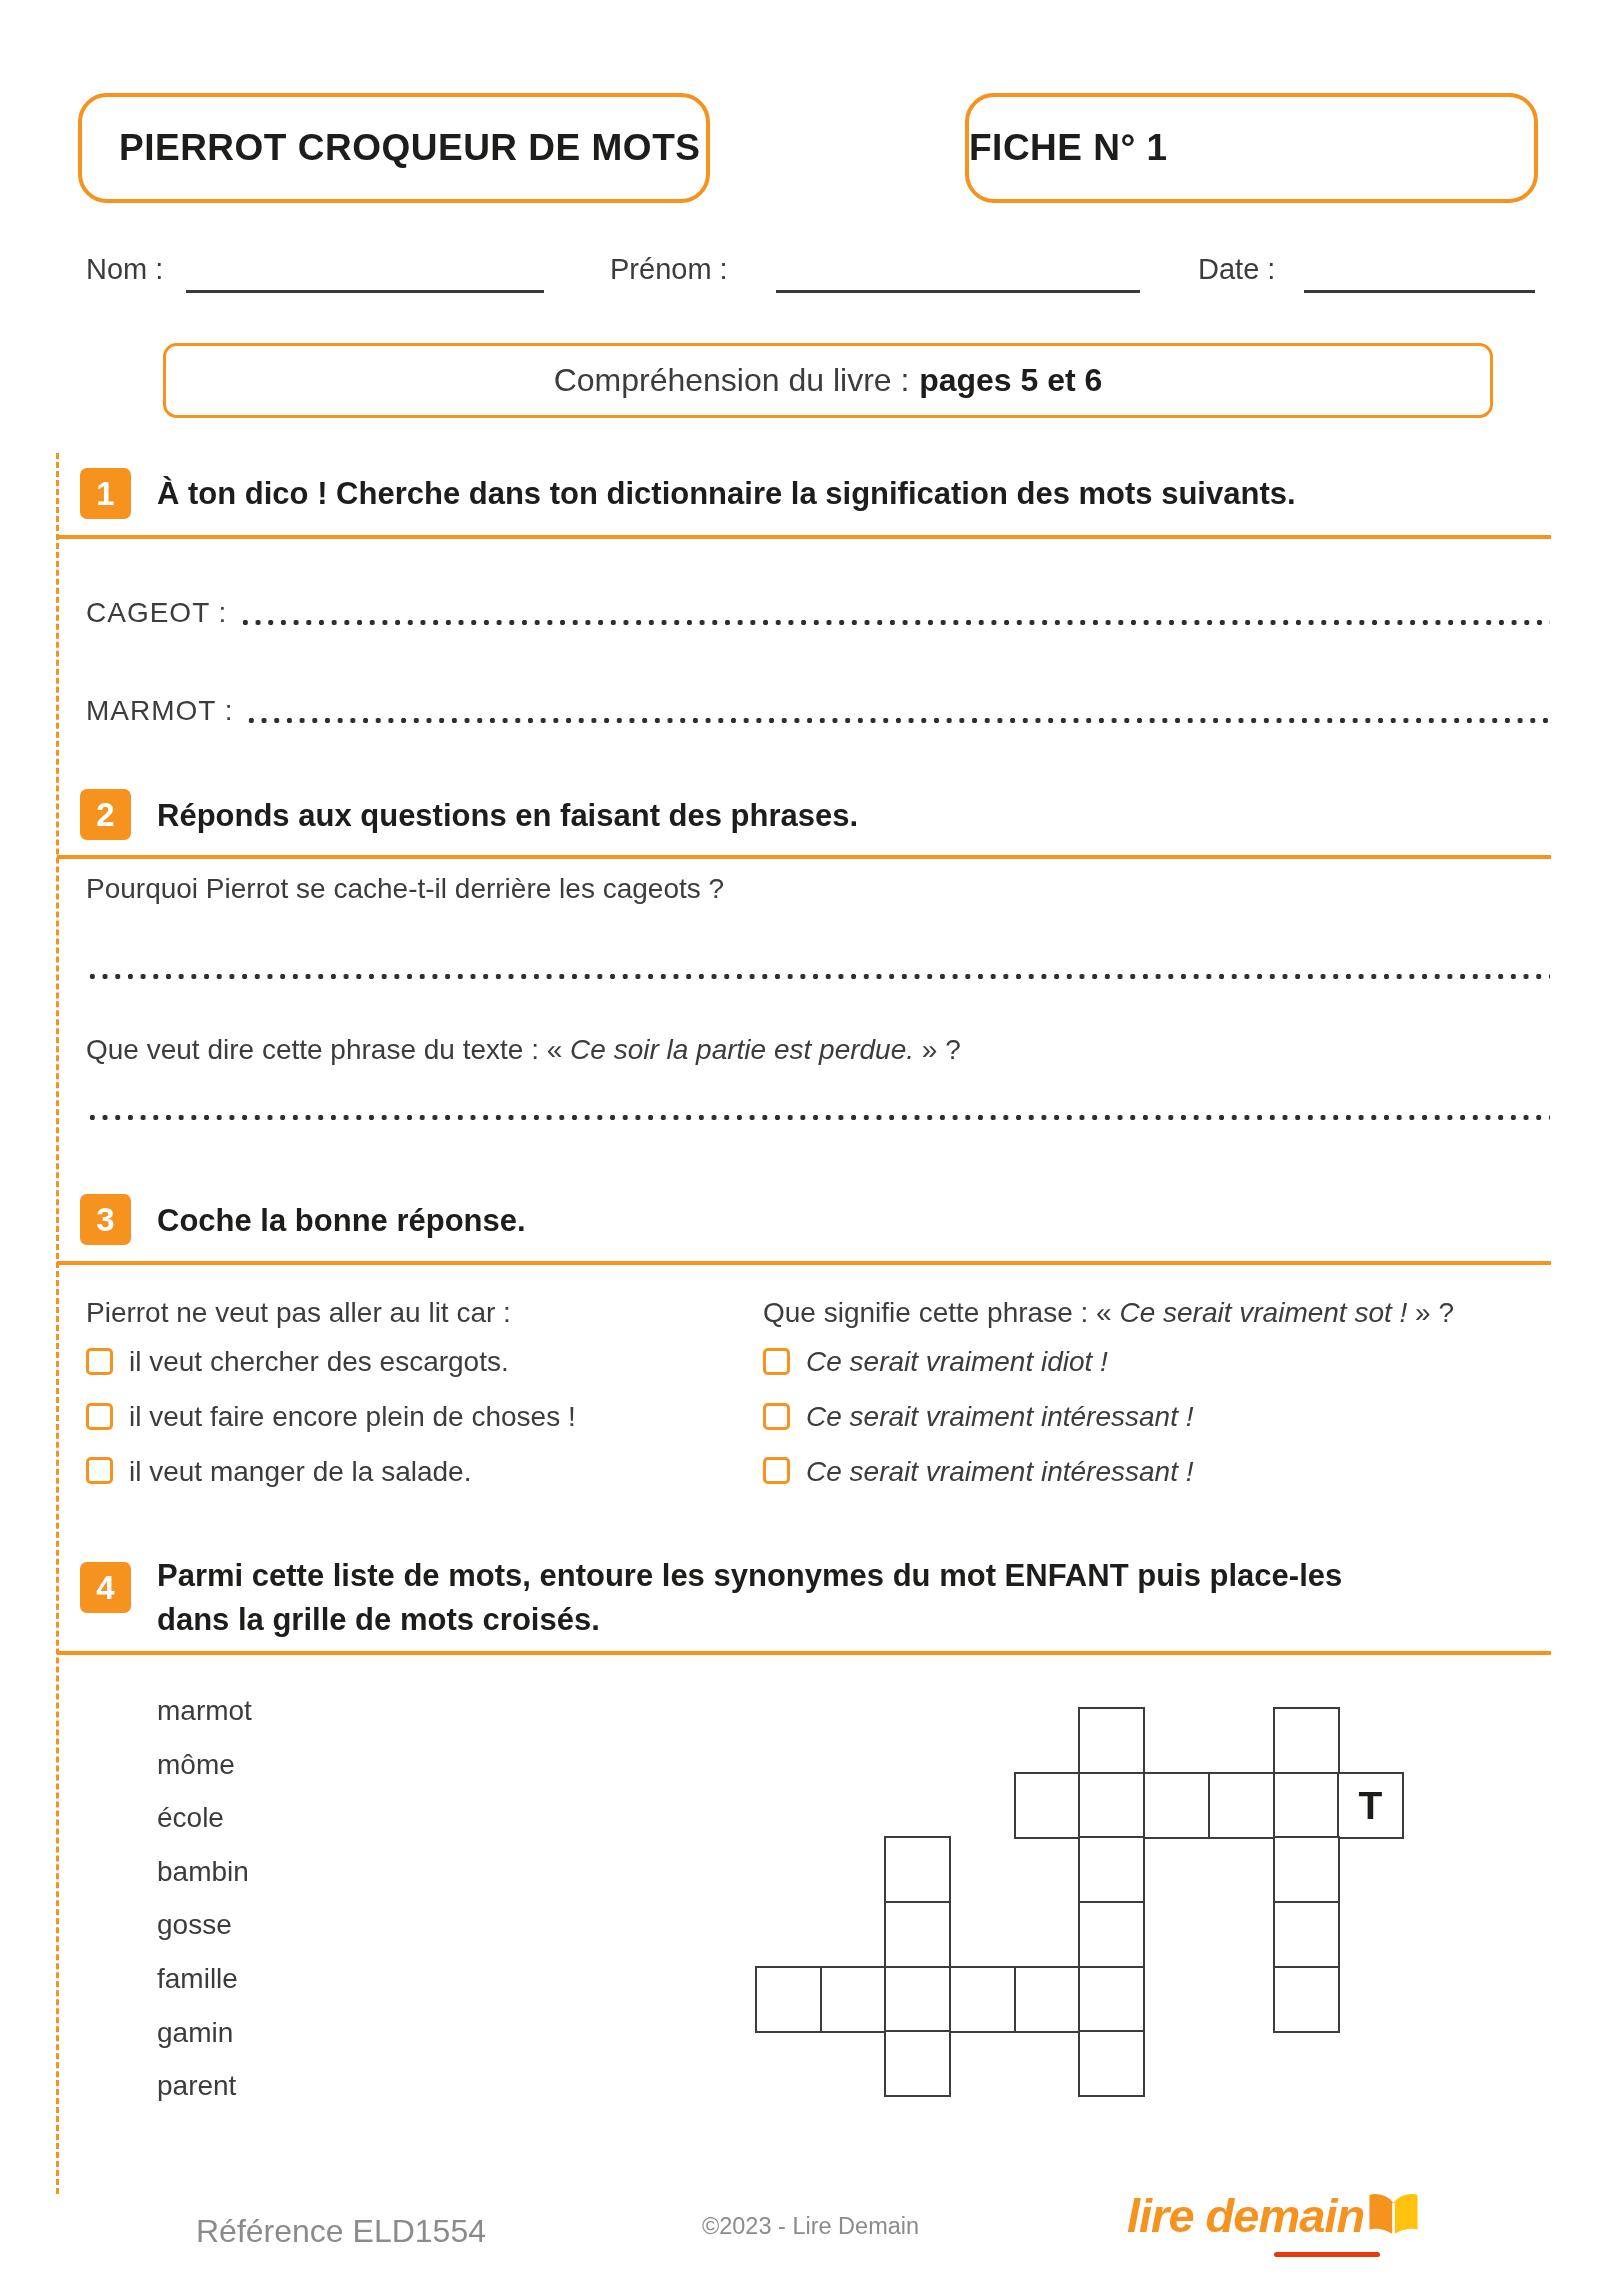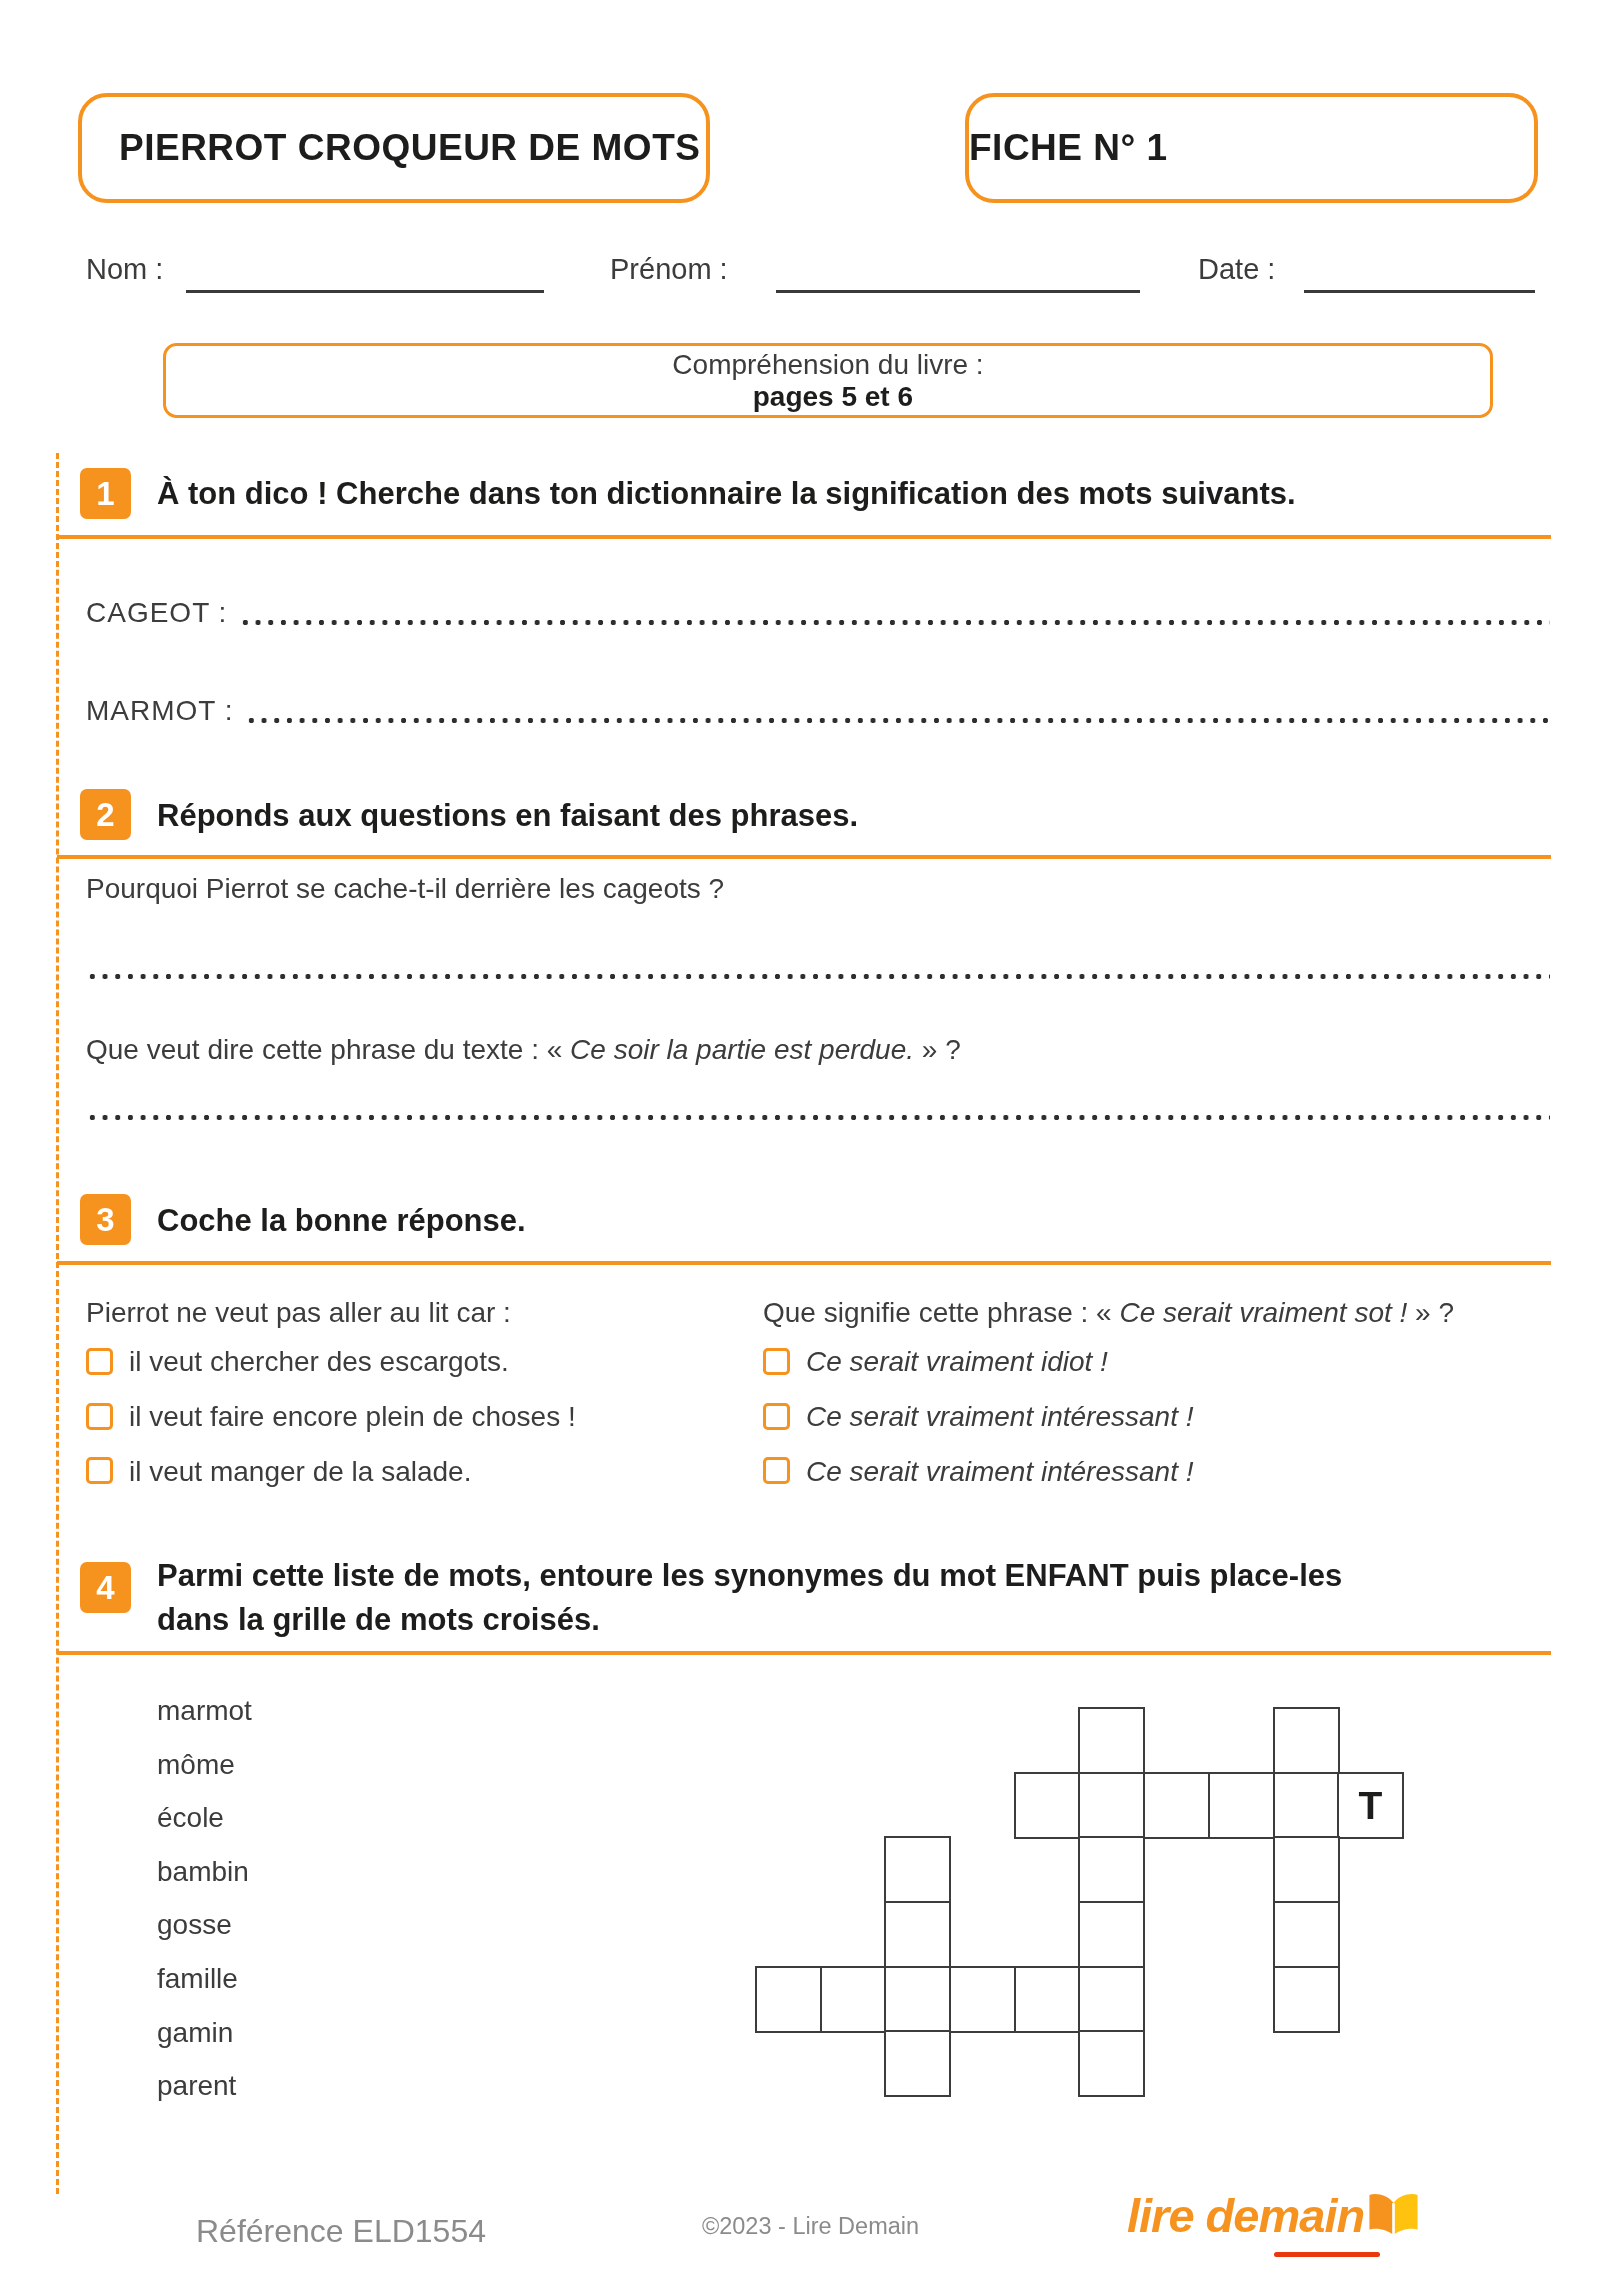--- a/index.html
+++ b/index.html
@@ -19,21 +19,21 @@
   .hdr-right { left:965px; width:573px; justify-content:flex-start; }
   .hdr-text { font-size:37px; font-weight:bold; color:var(--ink); letter-spacing:0.5px; }
 
   
   .id-label { position:absolute; top:253px; font-size:29px; color:var(--body); }
   .id-line { position:absolute; top:290px; height:2.5px; background:#3a3a3a; }
 
   
   .banner { position:absolute; left:163px; top:343px; width:1330px; height:75px;
             border:3.9px solid var(--orange); border-radius:13.7px; display:flex;
-            align-items:center; justify-content:center; font-size:28px; color:var(--body);flex-direction:column; }
+            align-items:center; justify-content:center; font-size:32px; color:var(--body); }
   .banner .b { font-weight:bold; color:var(--ink); margin-left:9.8px; }
 
   
   .num { position:absolute; left:80px; width:51px; height:51px; background:var(--orange);
          border-radius:6.9px; color:#fff; font-size:33px; font-weight:bold;
          display:flex; align-items:center; justify-content:center; }
   .sec-title { position:absolute; left:157px; font-size:31px; font-weight:bold;
                color:var(--ink); line-height:35px; }
   .rule { position:absolute; left:57px; width:1494px; height:3.9px; background:var(--orange); }
 

